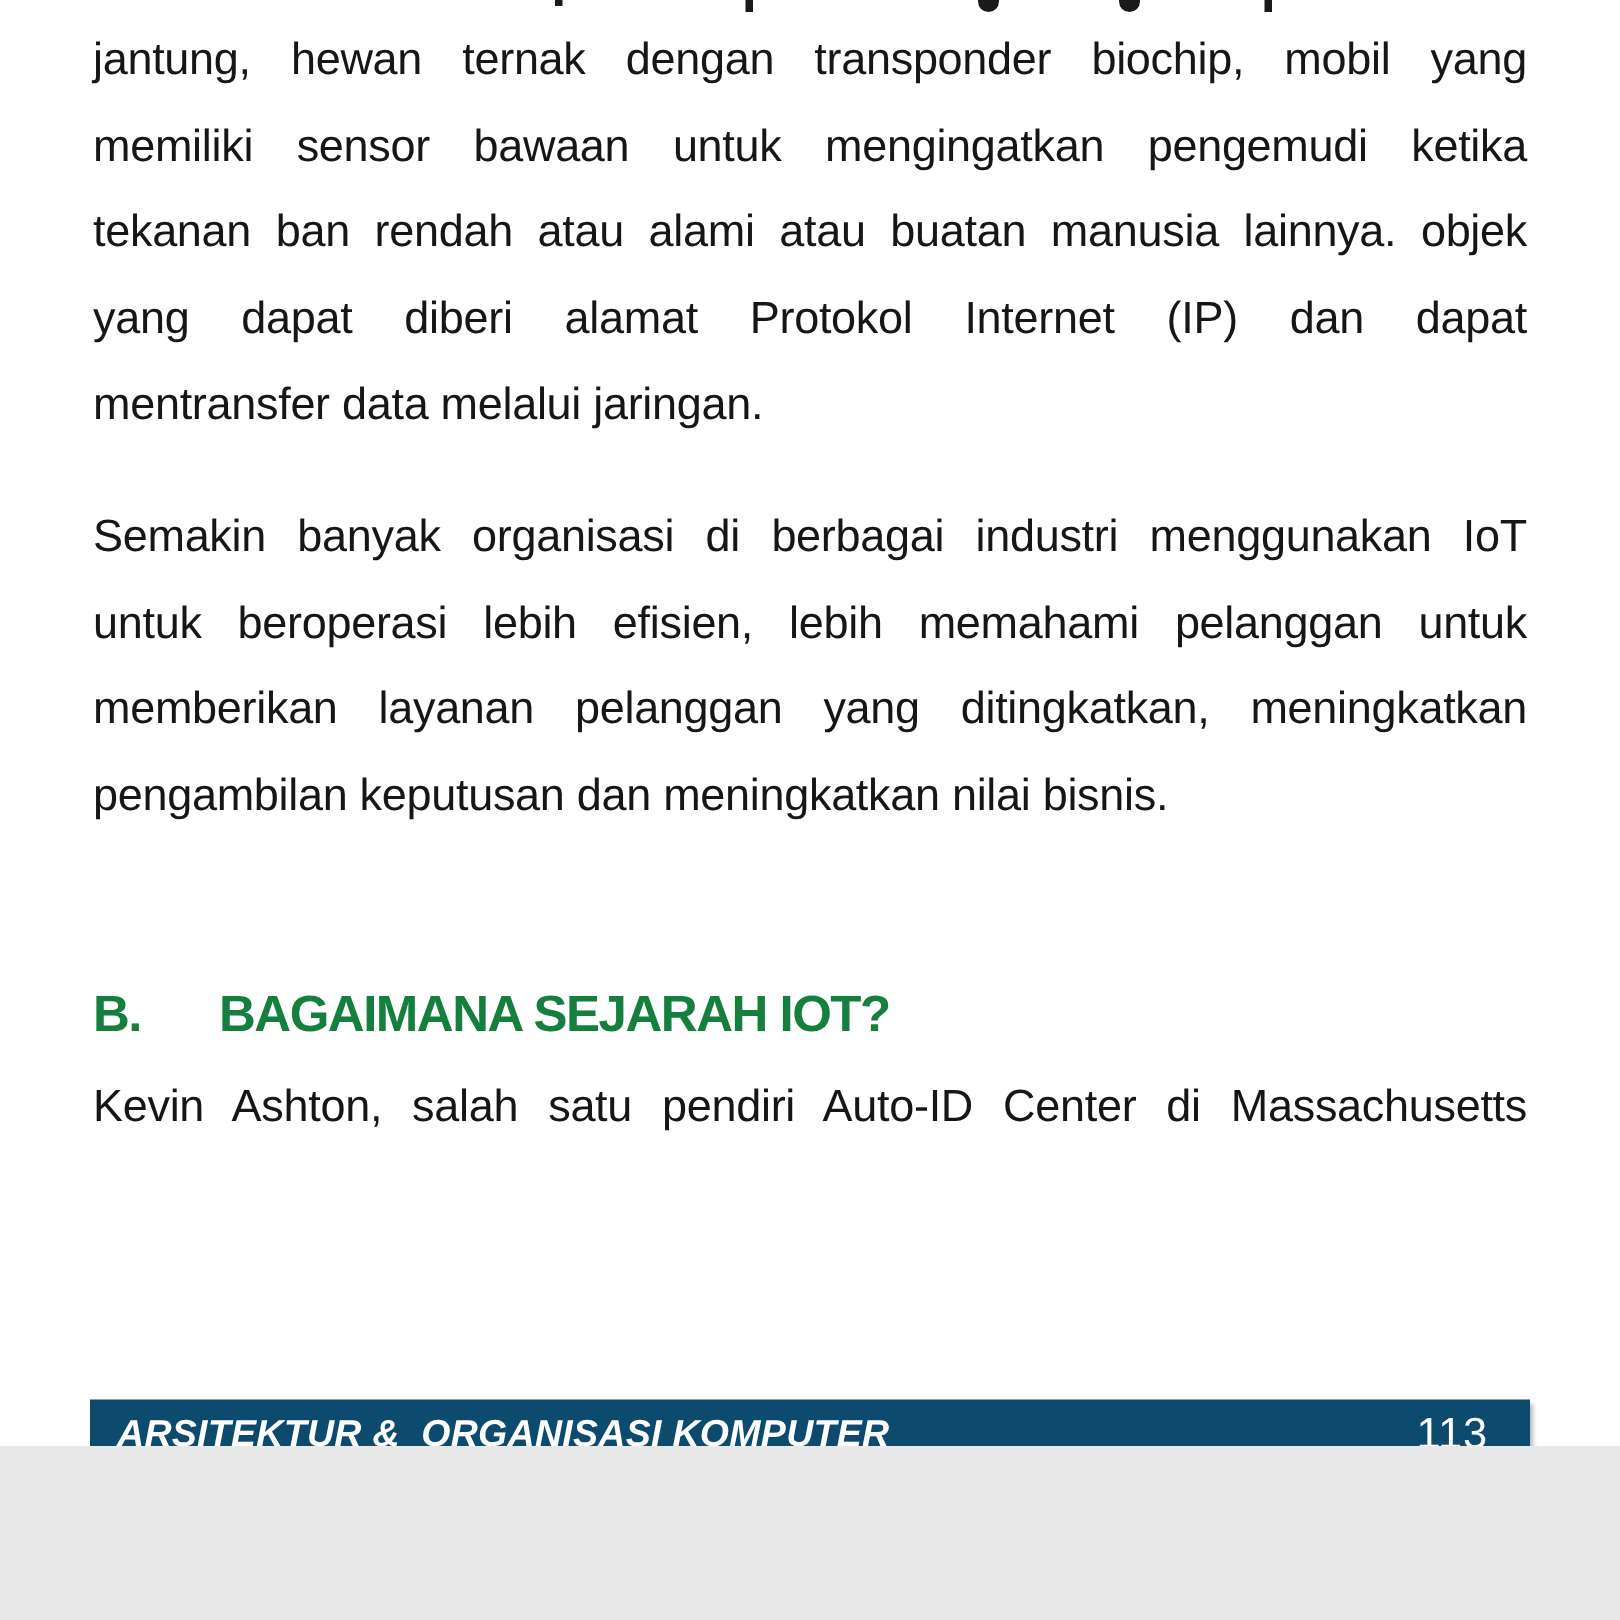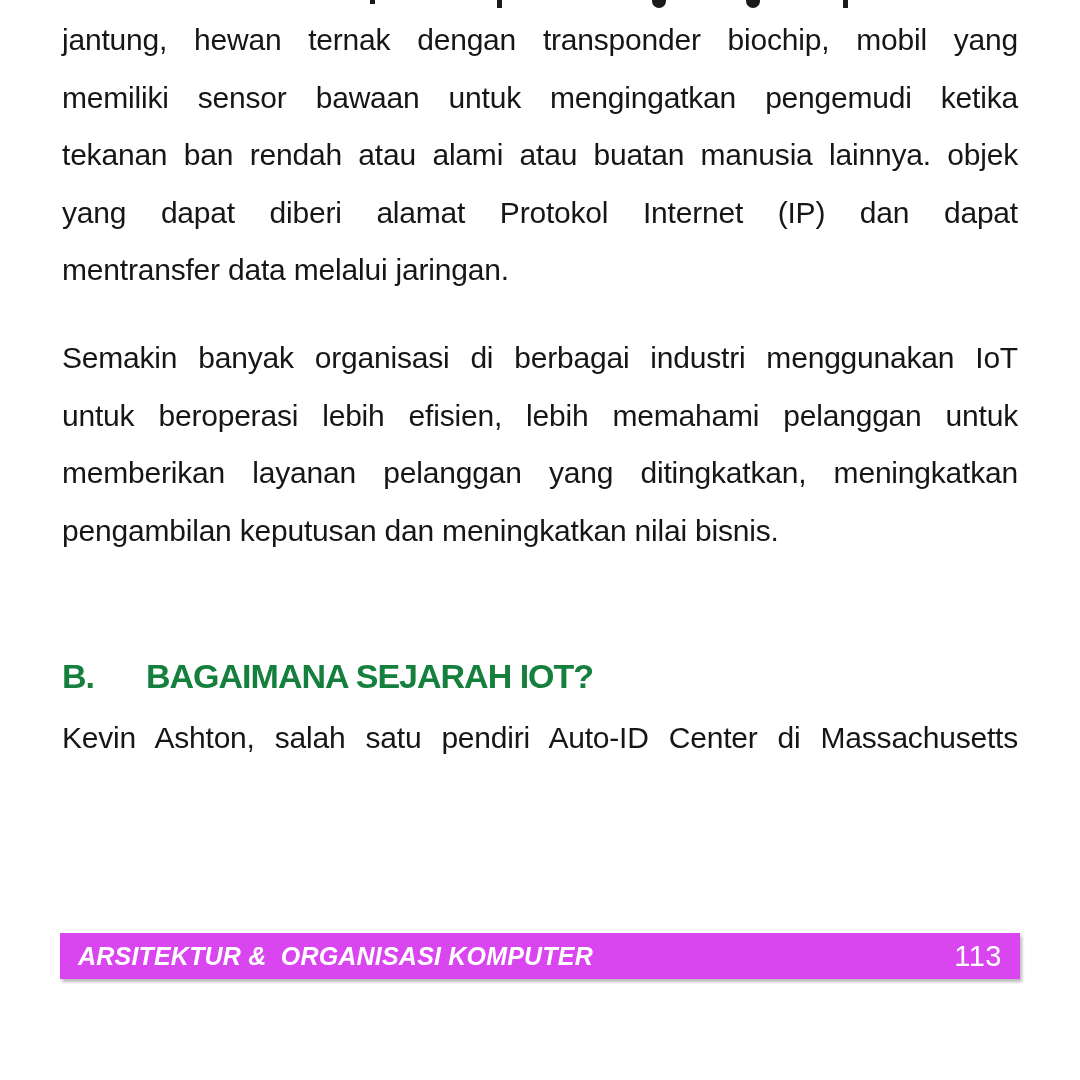--- a/index.html
+++ b/index.html
@@ -1,20 +1,20 @@
 <!DOCTYPE html>
 <html><head>
 <meta charset="utf-8">
 <style>
   * { margin: 0; padding: 0; box-sizing: border-box; }
   html, body { background: #e8e8e8; }
   .page {
     position: relative;
     width: 1080px;
-    height: 1080px;
+    height: 964px;
     background: #ffffff;
     overflow: hidden;
     font-family: "Liberation Sans", sans-serif;
     color: #161616;
   }
   
   .frag {
     position: absolute;
     top: 0;
     background: #1a1a1a;
@@ -58,25 +58,25 @@
     display: inline-block;
     width: 84px;
   }
 
   .footer-bar {
     position: absolute;
     left: 60px;
     top: 933px;
     width: 960px;
     height: 46px;
-    background: #d946ef;
+    background: #0c4a6e;
     display: flex;
     align-items: center;
     justify-content: space-between;
-    padding: 0 18px 0 18px;
+    padding: 0 28px 0 18px;
     box-shadow: 2px 3px 3px rgba(0,0,0,0.28);
   }
   .footer-title {
     color: #ffffff;
     font-style: italic;
     font-weight: bold;
     font-size: 25px;
     letter-spacing: 0.2px;
     white-space: pre;
   }

